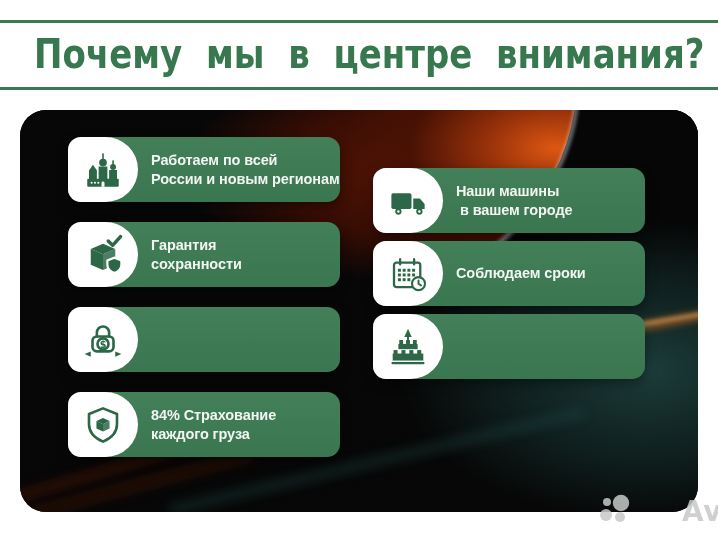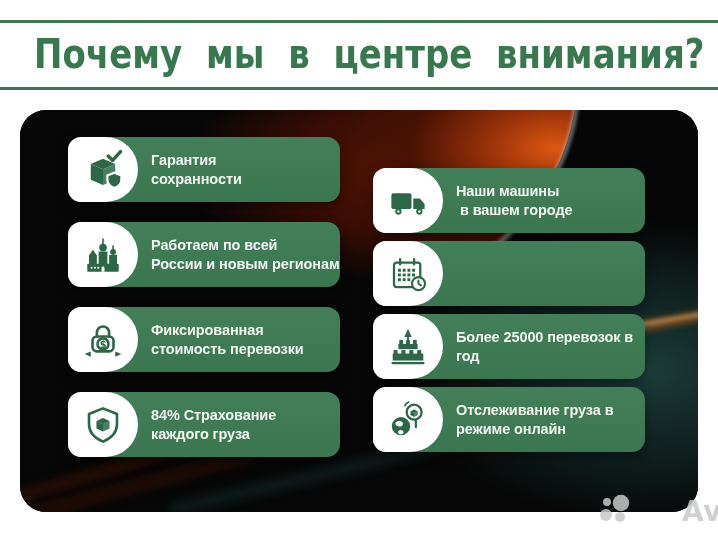--- a/index.html
+++ b/index.html
@@ -126,36 +126,20 @@
 
       <path d="M150 400 L 565 302" stroke="#21504d" stroke-width="8" fill="none" filter="url(#b6)" opacity="0.45"></path>
     </svg>
 
     <div class="col left">
 
       <div class="card">
         <div class="icon-bubble">
           <svg width="42" height="42" viewBox="0 0 48 48">
             <g fill="currentColor">
-              <path d="M10 17 L24 11 L38 17 L24 23 Z"></path>
-              <path d="M10 17 L24 23 V41 L10 35 Z"></path>
-              <path d="M38 17 L24 23 V41 L38 35 Z" opacity=".85"></path>
-            </g>
-            <path d="M30 8 l5 5 l9 -10" stroke="currentColor" stroke-width="4" fill="none" stroke-linecap="round" stroke-linejoin="round"></path>
-            <path d="M37 27 l8 3.2 v4.8 c0 4.6 -3.4 7.6 -8 9.6 c-4.6 -2 -8 -5 -8 -9.6 v-4.8 z" fill="currentColor" stroke="#fff" stroke-width="2.5"></path>
-          </svg>
-        </div>
-        <div class="card-text">Гарантия
-сохранности</div>
-      </div>
-
-      <div class="card">
-        <div class="icon-bubble">
-          <svg width="42" height="42" viewBox="0 0 48 48">
-            <g fill="currentColor">
               <rect x="6" y="34" width="36" height="9" rx="1"></rect>
               <rect x="8" y="24" width="9" height="11"></rect>
               <path d="M8 24.5 l4.5 -6.5 l4.5 6.5 z"></path>
               <rect x="31" y="24" width="9" height="11"></rect>
               <circle cx="35.5" cy="20.5" r="3.4"></circle>
               <rect x="34.6" y="13" width="1.8" height="5"></rect>
               <rect x="19" y="20" width="10" height="15"></rect>
               <circle cx="24" cy="15.5" r="4.4"></circle>
               <rect x="23.1" y="5" width="1.8" height="7"></rect>
             </g>
@@ -167,34 +151,48 @@
             </g>
           </svg>
         </div>
         <div class="card-text">Работаем по всей
 России и новым регионам</div>
       </div>
 
       <div class="card">
         <div class="icon-bubble">
           <svg width="42" height="42" viewBox="0 0 48 48">
+            <g fill="currentColor">
+              <path d="M10 17 L24 11 L38 17 L24 23 Z"></path>
+              <path d="M10 17 L24 23 V41 L10 35 Z"></path>
+              <path d="M38 17 L24 23 V41 L38 35 Z" opacity=".85"></path>
+            </g>
+            <path d="M30 8 l5 5 l9 -10" stroke="currentColor" stroke-width="4" fill="none" stroke-linecap="round" stroke-linejoin="round"></path>
+            <path d="M37 27 l8 3.2 v4.8 c0 4.6 -3.4 7.6 -8 9.6 c-4.6 -2 -8 -5 -8 -9.6 v-4.8 z" fill="currentColor" stroke="#fff" stroke-width="2.5"></path>
+          </svg>
+        </div>
+        <div class="card-text">Гарантия
+сохранности</div>
+      </div>
+
+      <div class="card">
+        <div class="icon-bubble">
+          <svg width="42" height="42" viewBox="0 0 48 48">
             <g fill="none" stroke="currentColor" stroke-width="3" stroke-linecap="round" stroke-linejoin="round">
               <path d="M17 20 v-4.5 a7 7 0 0 1 14 0 V20"></path>
               <rect x="12" y="20" width="24" height="17" rx="5"></rect>
               <circle cx="24" cy="28.5" r="6.3"></circle>
             </g>
             <text x="24" y="32.6" text-anchor="middle" font-size="11" font-weight="bold" font-family="DejaVu Sans, sans-serif" fill="currentColor">$</text>
             <g fill="currentColor">
               <path d="M10 37 l-7 3 l7 3 z"></path>
               <path d="M38 37 l7 3 l-7 3 z"></path>
             </g>
           </svg>
         </div>
-        <div class="card-text">Фиксированная
-стоимость перевозки</div>
       </div>
 
       <div class="card">
         <div class="icon-bubble">
           <svg width="42" height="42" viewBox="0 0 48 48">
             <path d="M24 5 L40 11.5 V23 C40 32.5 33.5 38.8 24 43 C14.5 38.8 8 32.5 8 23 V11.5 Z" fill="none" stroke="currentColor" stroke-width="3" stroke-linejoin="round"></path>
             <g fill="currentColor">
               <path d="M16.5 19.5 L24 16 L31.5 19.5 L24 23 Z"></path>
               <path d="M16.5 19.5 L24 23 V31.5 L16.5 28 Z"></path>
               <path d="M31.5 19.5 L24 23 V31.5 L31.5 28 Z" opacity=".85"></path>
@@ -243,20 +241,21 @@
               <rect x="23.3" y="23.4" width="3.4" height="3.4"></rect>
                 <rect x="28.7" y="23.4" width="3.4" height="3.4"></rect>
               <rect x="12.5" y="28.8" width="3.4" height="3.4"></rect>
                 <rect x="17.9" y="28.8" width="3.4" height="3.4"></rect>
               <rect x="23.3" y="28.8" width="3.4" height="3.4"></rect>
             </g>
             <circle cx="36" cy="35" r="7.4" fill="#fff" stroke="currentColor" stroke-width="2.4"></circle>
             <path d="M36 31.4 v3.8 l2.8 1.8" stroke="currentColor" stroke-width="2.2" fill="none" stroke-linecap="round"></path>
           </svg>
         </div>
+        <div class="card-text">Соблюдаем сроки</div>
       </div>
 
       <div class="card">
         <div class="icon-bubble">
           <svg width="42" height="42" viewBox="0 0 48 48">
             <g fill="currentColor">
               <path d="M24 3 l4.2 9.5 h-8.4 z"></path>
               <rect x="22.9" y="10.5" width="2.2" height="6"></rect>
               <rect x="14" y="16" width="4.4" height="5.5"></rect>
                 <rect x="21.8" y="16" width="4.4" height="5.5"></rect>
@@ -264,43 +263,22 @@
               <rect x="13" y="20.5" width="22" height="6"></rect>
               <rect x="7.5" y="27.5" width="4.6" height="5.5"></rect>
                 <rect x="16.5" y="27.5" width="4.6" height="5.5"></rect>
               <rect x="25.5" y="27.5" width="4.6" height="5.5"></rect>
                 <rect x="34.5" y="27.5" width="4.6" height="5.5"></rect>
               <rect x="6.5" y="31.5" width="35" height="8"></rect>
               <rect x="5" y="41" width="38" height="2.6" rx="1.3"></rect>
             </g>
           </svg>
         </div>
-        <div class="card-text">Более 25000 перевозок в
-год</div>
-      </div>
-
-      <div class="card">
-        <div class="icon-bubble">
-          <svg width="42" height="42" viewBox="0 0 48 48">
-            <circle cx="16" cy="31" r="10.5" fill="currentColor"></circle>
-            <path d="M9.5 27.5 c2-3 6-3 8-1 c2 2 0 5-3 5 c-3 0-5-1-5-4 z" fill="#fff" opacity=".95"></path>
-            <path d="M14 36 c2-1.2 5 0 5 2 c0 2-3 3-5 2 c-2-1-2-3 0-4 z" fill="#fff" opacity=".95"></path>
-            <circle cx="31" cy="15" r="8.5" fill="#fff" stroke="currentColor" stroke-width="2.6"></circle>
-            <g fill="currentColor">
-              <path d="M26.8 14 l4.2-2.1 4.2 2.1 -4.2 2.1 z"></path>
-              <path d="M26.8 14 l4.2 2.1 v4.4 l-4.2-2.1 z"></path>
-              <path d="M35.2 14 l-4.2 2.1 v4.4 l4.2-2.1 z" opacity=".85"></path>
-            </g>
-            <path d="M33 25 v7" stroke="currentColor" stroke-width="2.6" stroke-linecap="round" fill="none"></path>
-            <path d="M20.5 7.5 q1.2-3 4.2-4" stroke="currentColor" stroke-width="2" stroke-linecap="round" fill="none"></path>
-          </svg>
-        </div>
-        <div class="card-text">Отслеживание груза в
-режиме онлайн</div>
-      </div>
+      </div>
+
 
     </div>
   </div>
 
   <div class="watermark">
     <svg width="36" height="36" viewBox="0 0 36 36">
       <g fill="#c7cac9">
         <circle cx="10" cy="9" r="4"></circle>
         <circle cx="24" cy="10" r="8.2"></circle>
         <circle cx="9" cy="22" r="6"></circle>

